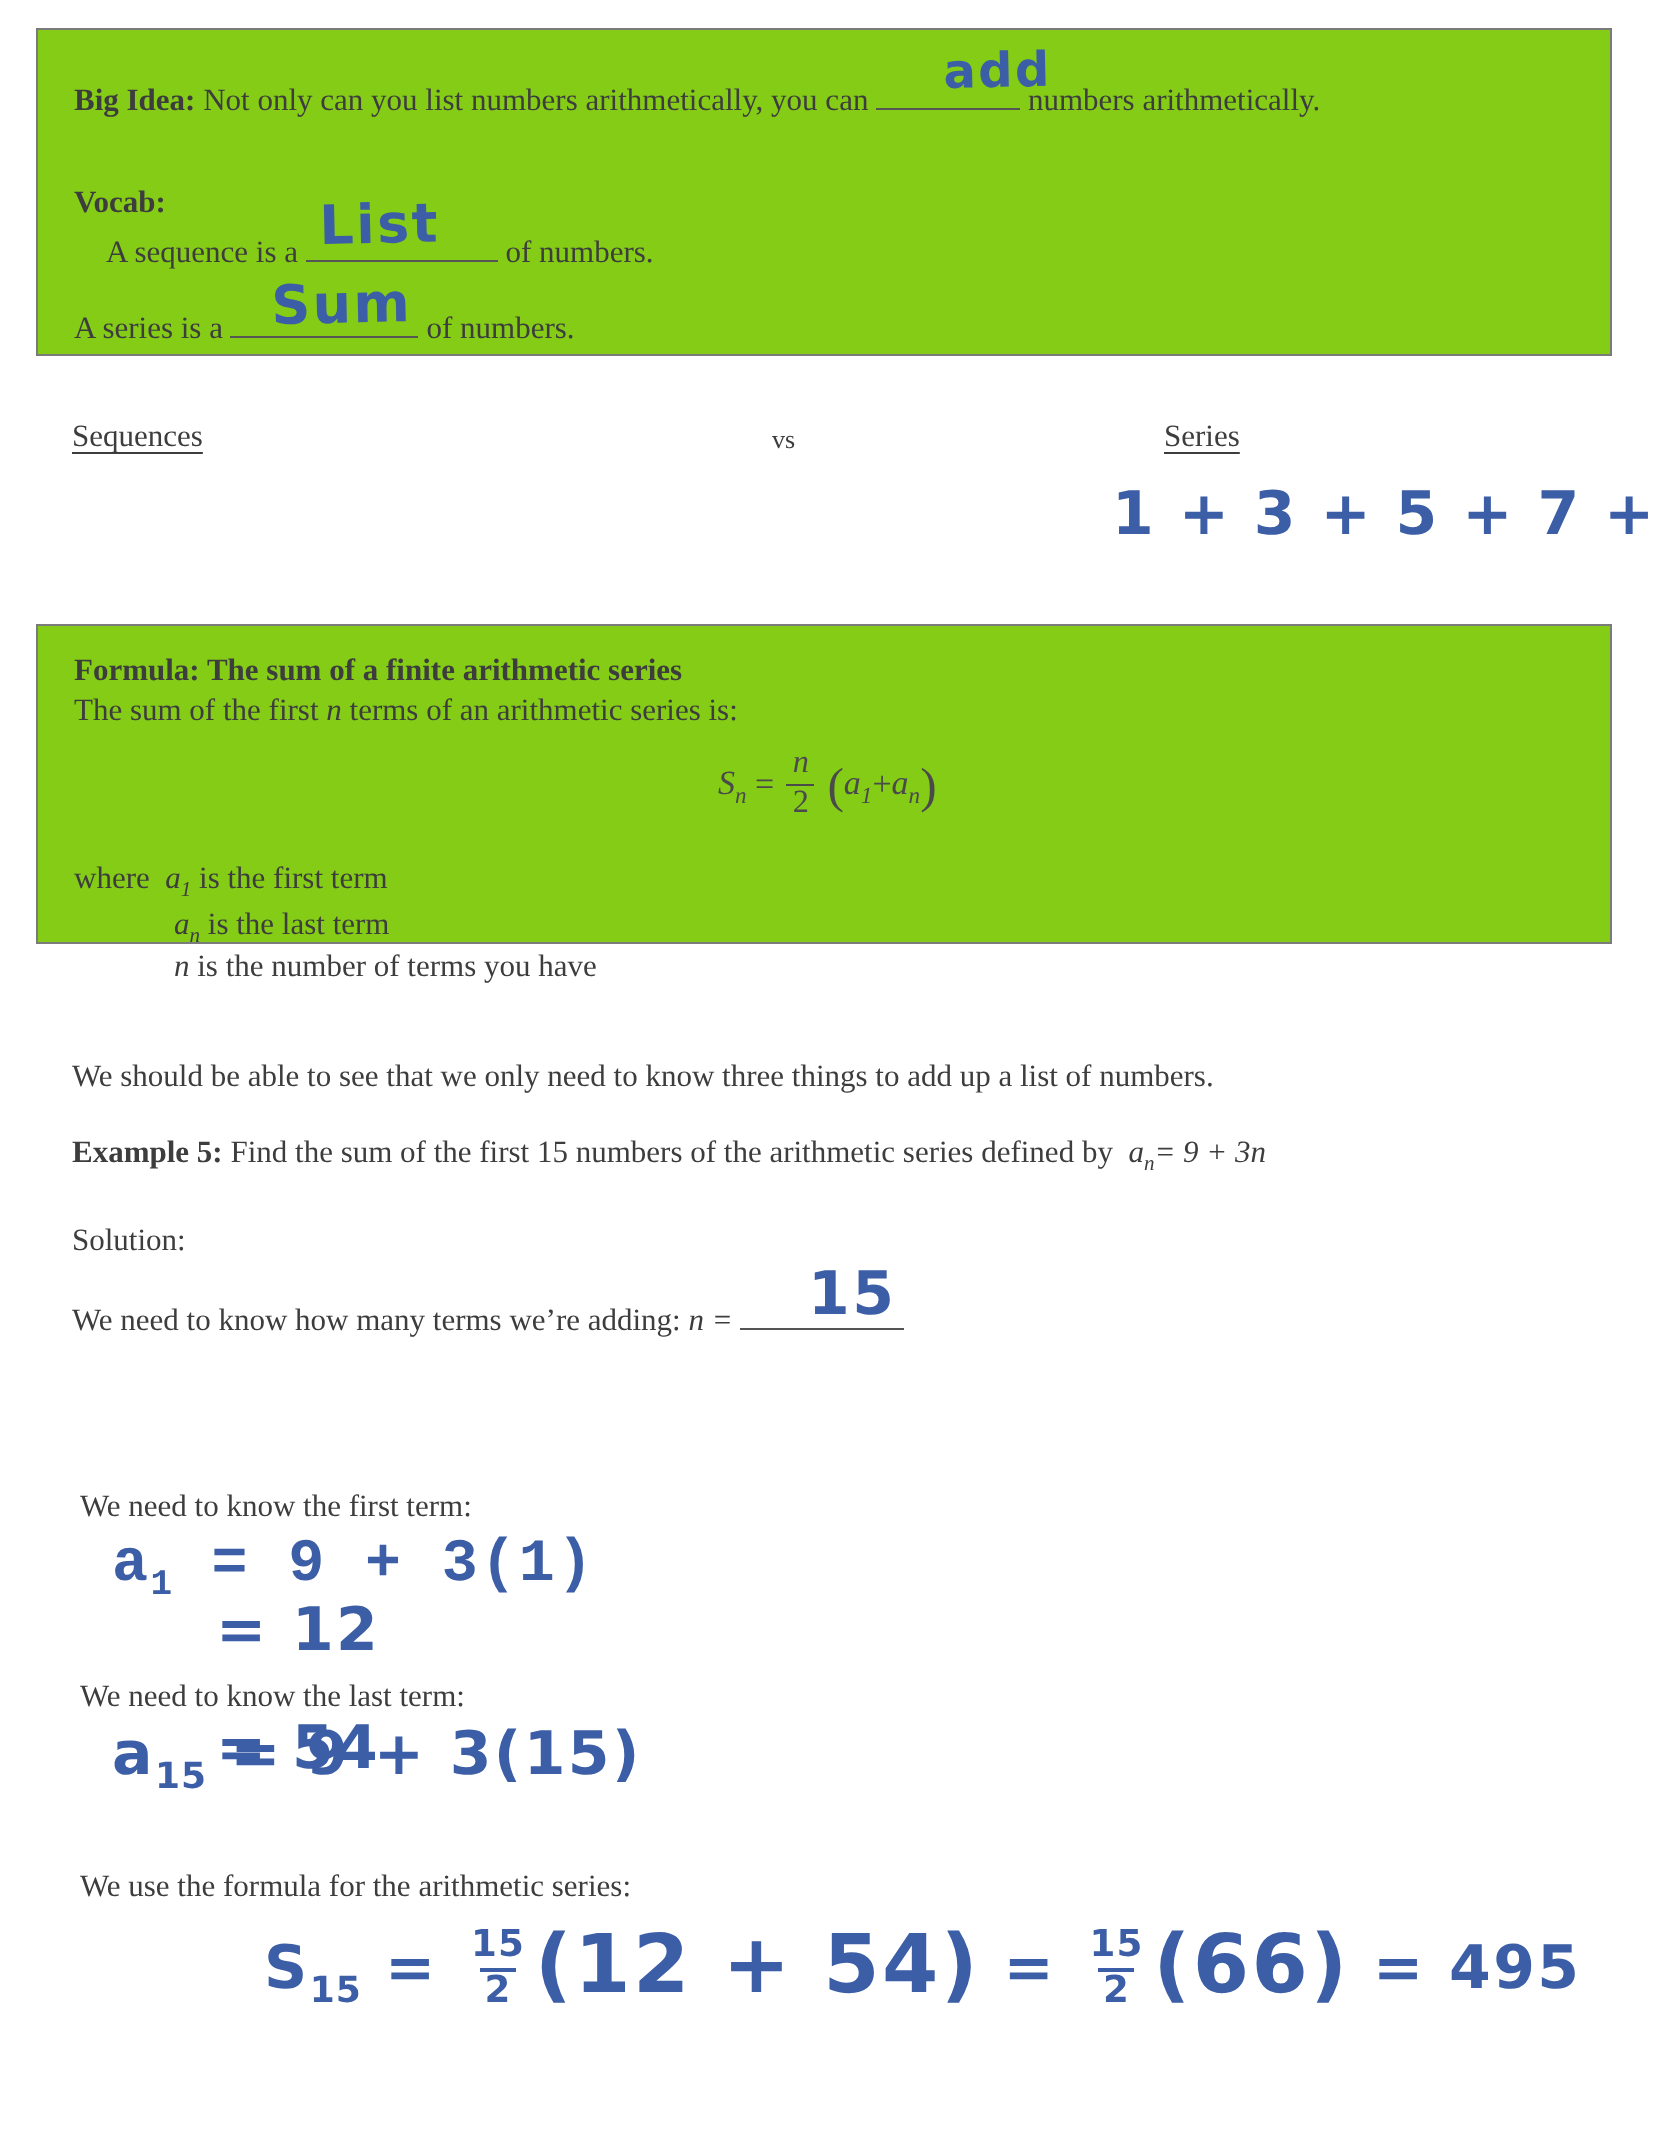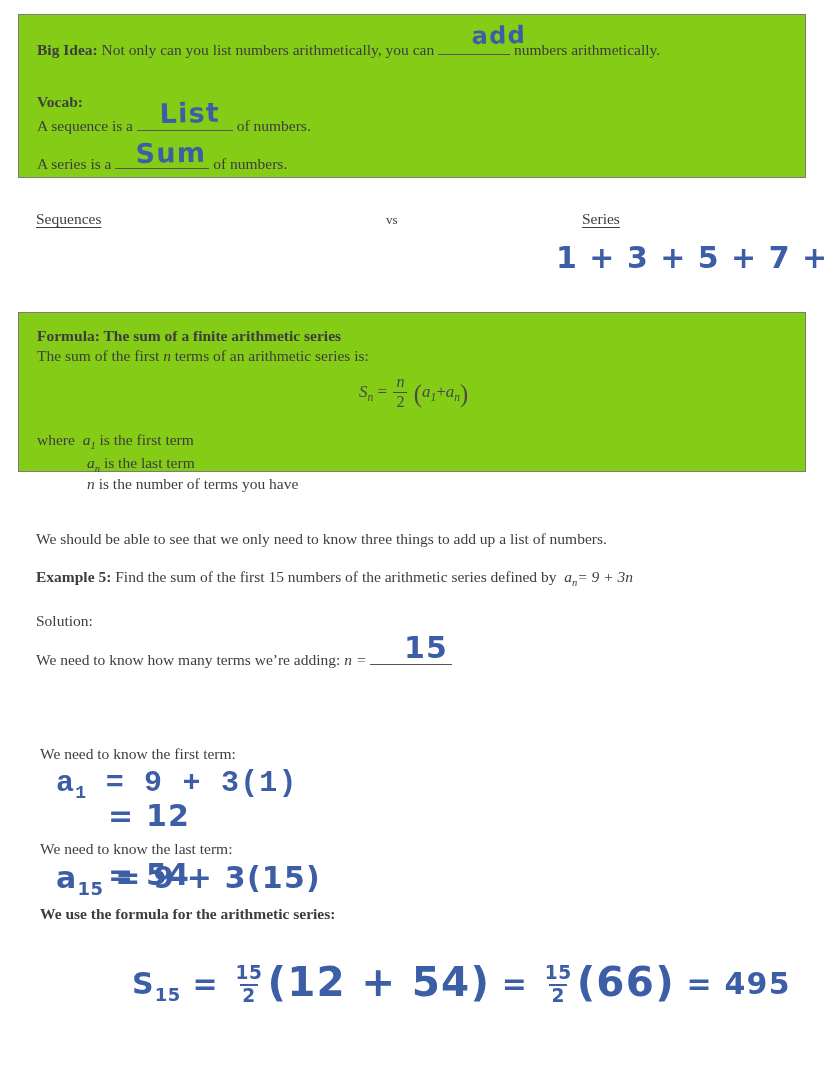--- a/index.html
+++ b/index.html
@@ -136,21 +136,21 @@
 
     <div class="abs ptext" style="left:18px; top:22px;">
       <b>Big Idea:</b>
       <span>Not only can you list numbers arithmetically, you can</span>
       <span class="blank" style="width:72px; height:17px;"></span>
       <span>numbers arithmetically.</span>
     </div>
 
     <div class="abs ptext bold" style="left:18px; top:78px;">Vocab:</div>
 
-    <div class="abs ptext" style="left:18px; top:98px;text-align:center;">
+    <div class="abs ptext" style="left:34px; top:98px;text-align:center;">
       <span>A sequence is a</span>
       <span class="blank" style="width:96px; height:17px;"></span>
       <span>of numbers.</span>
     </div>
 
     <div class="abs ptext" style="left:18px; top:136px;">
       <span>A series is a</span>
       <span class="blank" style="width:94px; height:17px;"></span>
       <span>of numbers.</span>
     </div>
@@ -237,21 +237,21 @@
 
   <div class="abs ptext" style="left:40px; top:840px;">We need to know the last term:</div>
 
   <div class="hw hw-xl" style="left:56px; top:860px;">
     <span>a</span><span class="hw-sub">15</span>
     <span>= 9 + 3(15)</span>
   </div>
 
   <div class="hw hw-xl" style="left:108px; top:857px;">= 54</div>
 
-  <div class="abs ptext" style="left:40px; top:905px;font-weight:bold;">We use the formula for the arithmetic series:</div>
+  <div class="abs ptext" style="left:40px; top:935px;">We use the formula for the arithmetic series:</div>
 
   <div class="hw hw-xl" style="left:132px; top:956px;">
     <span>S</span><span class="hw-sub">15</span>
     <span>=</span>
     <span class="hfrac">
       <span class="num">15</span>
       <span class="den">2</span>
     </span><span class="hparen">(12 + 54)</span>
     <span>=</span>
     <span class="hfrac">

